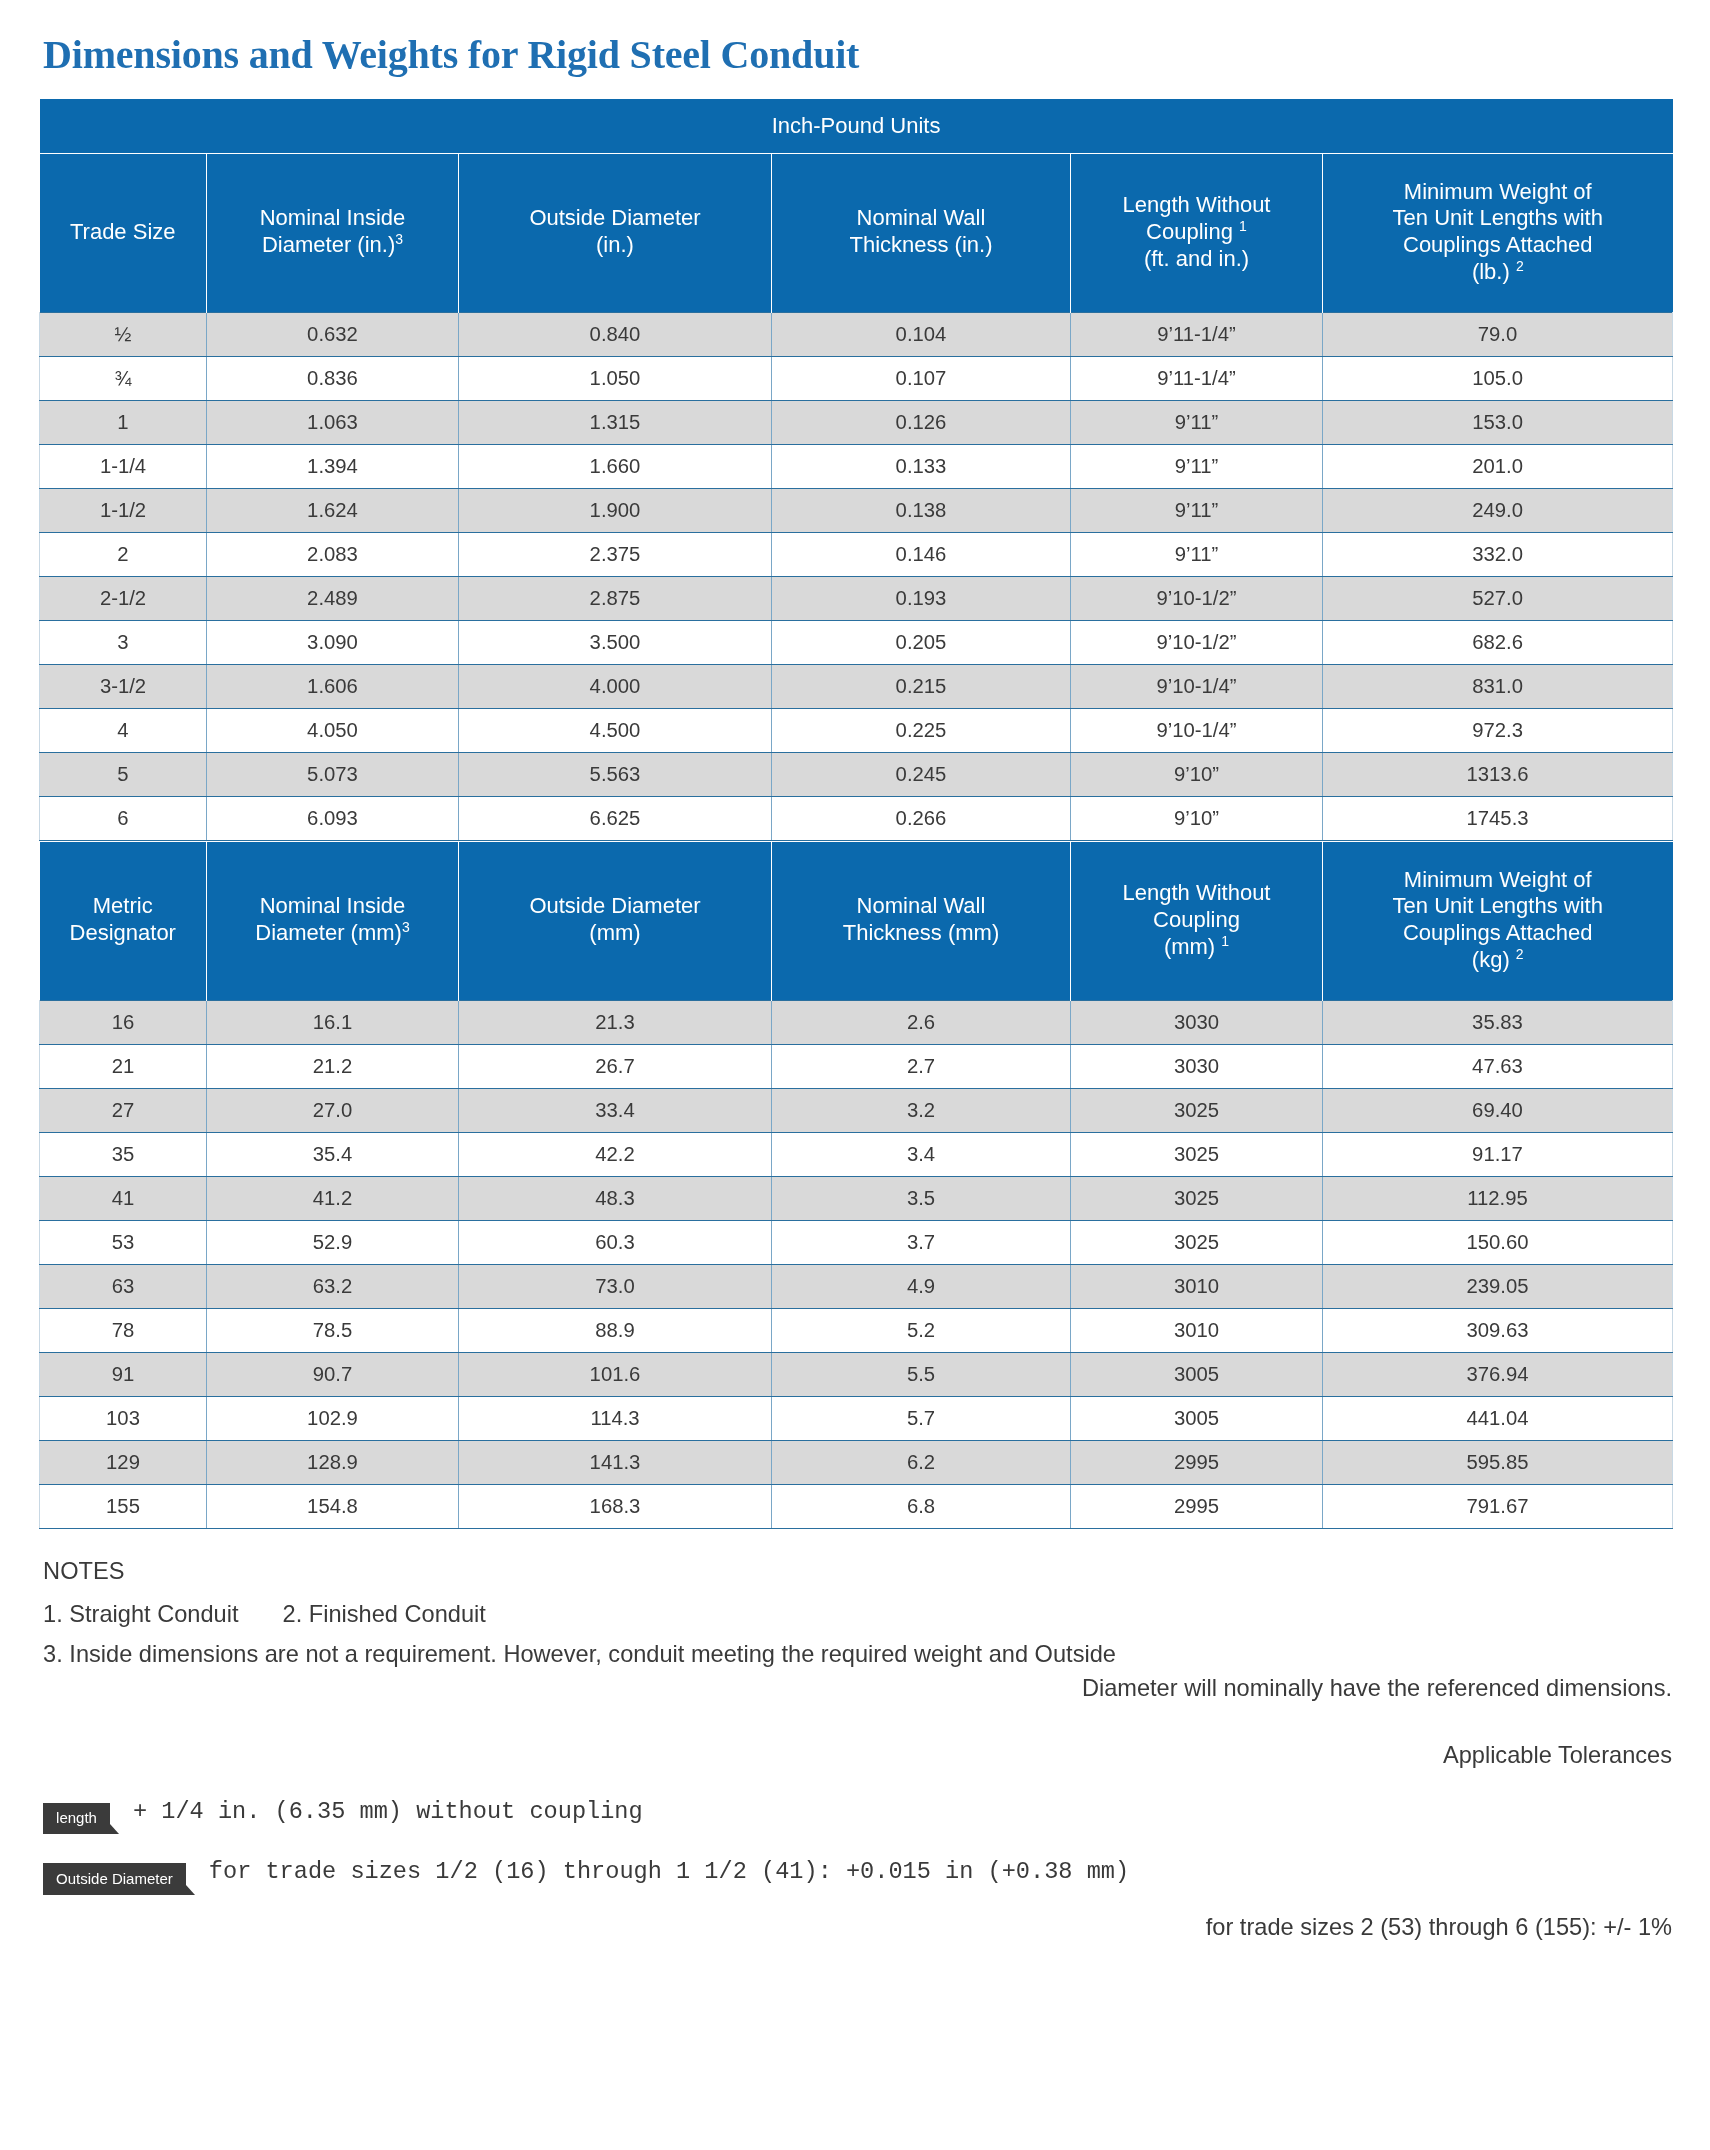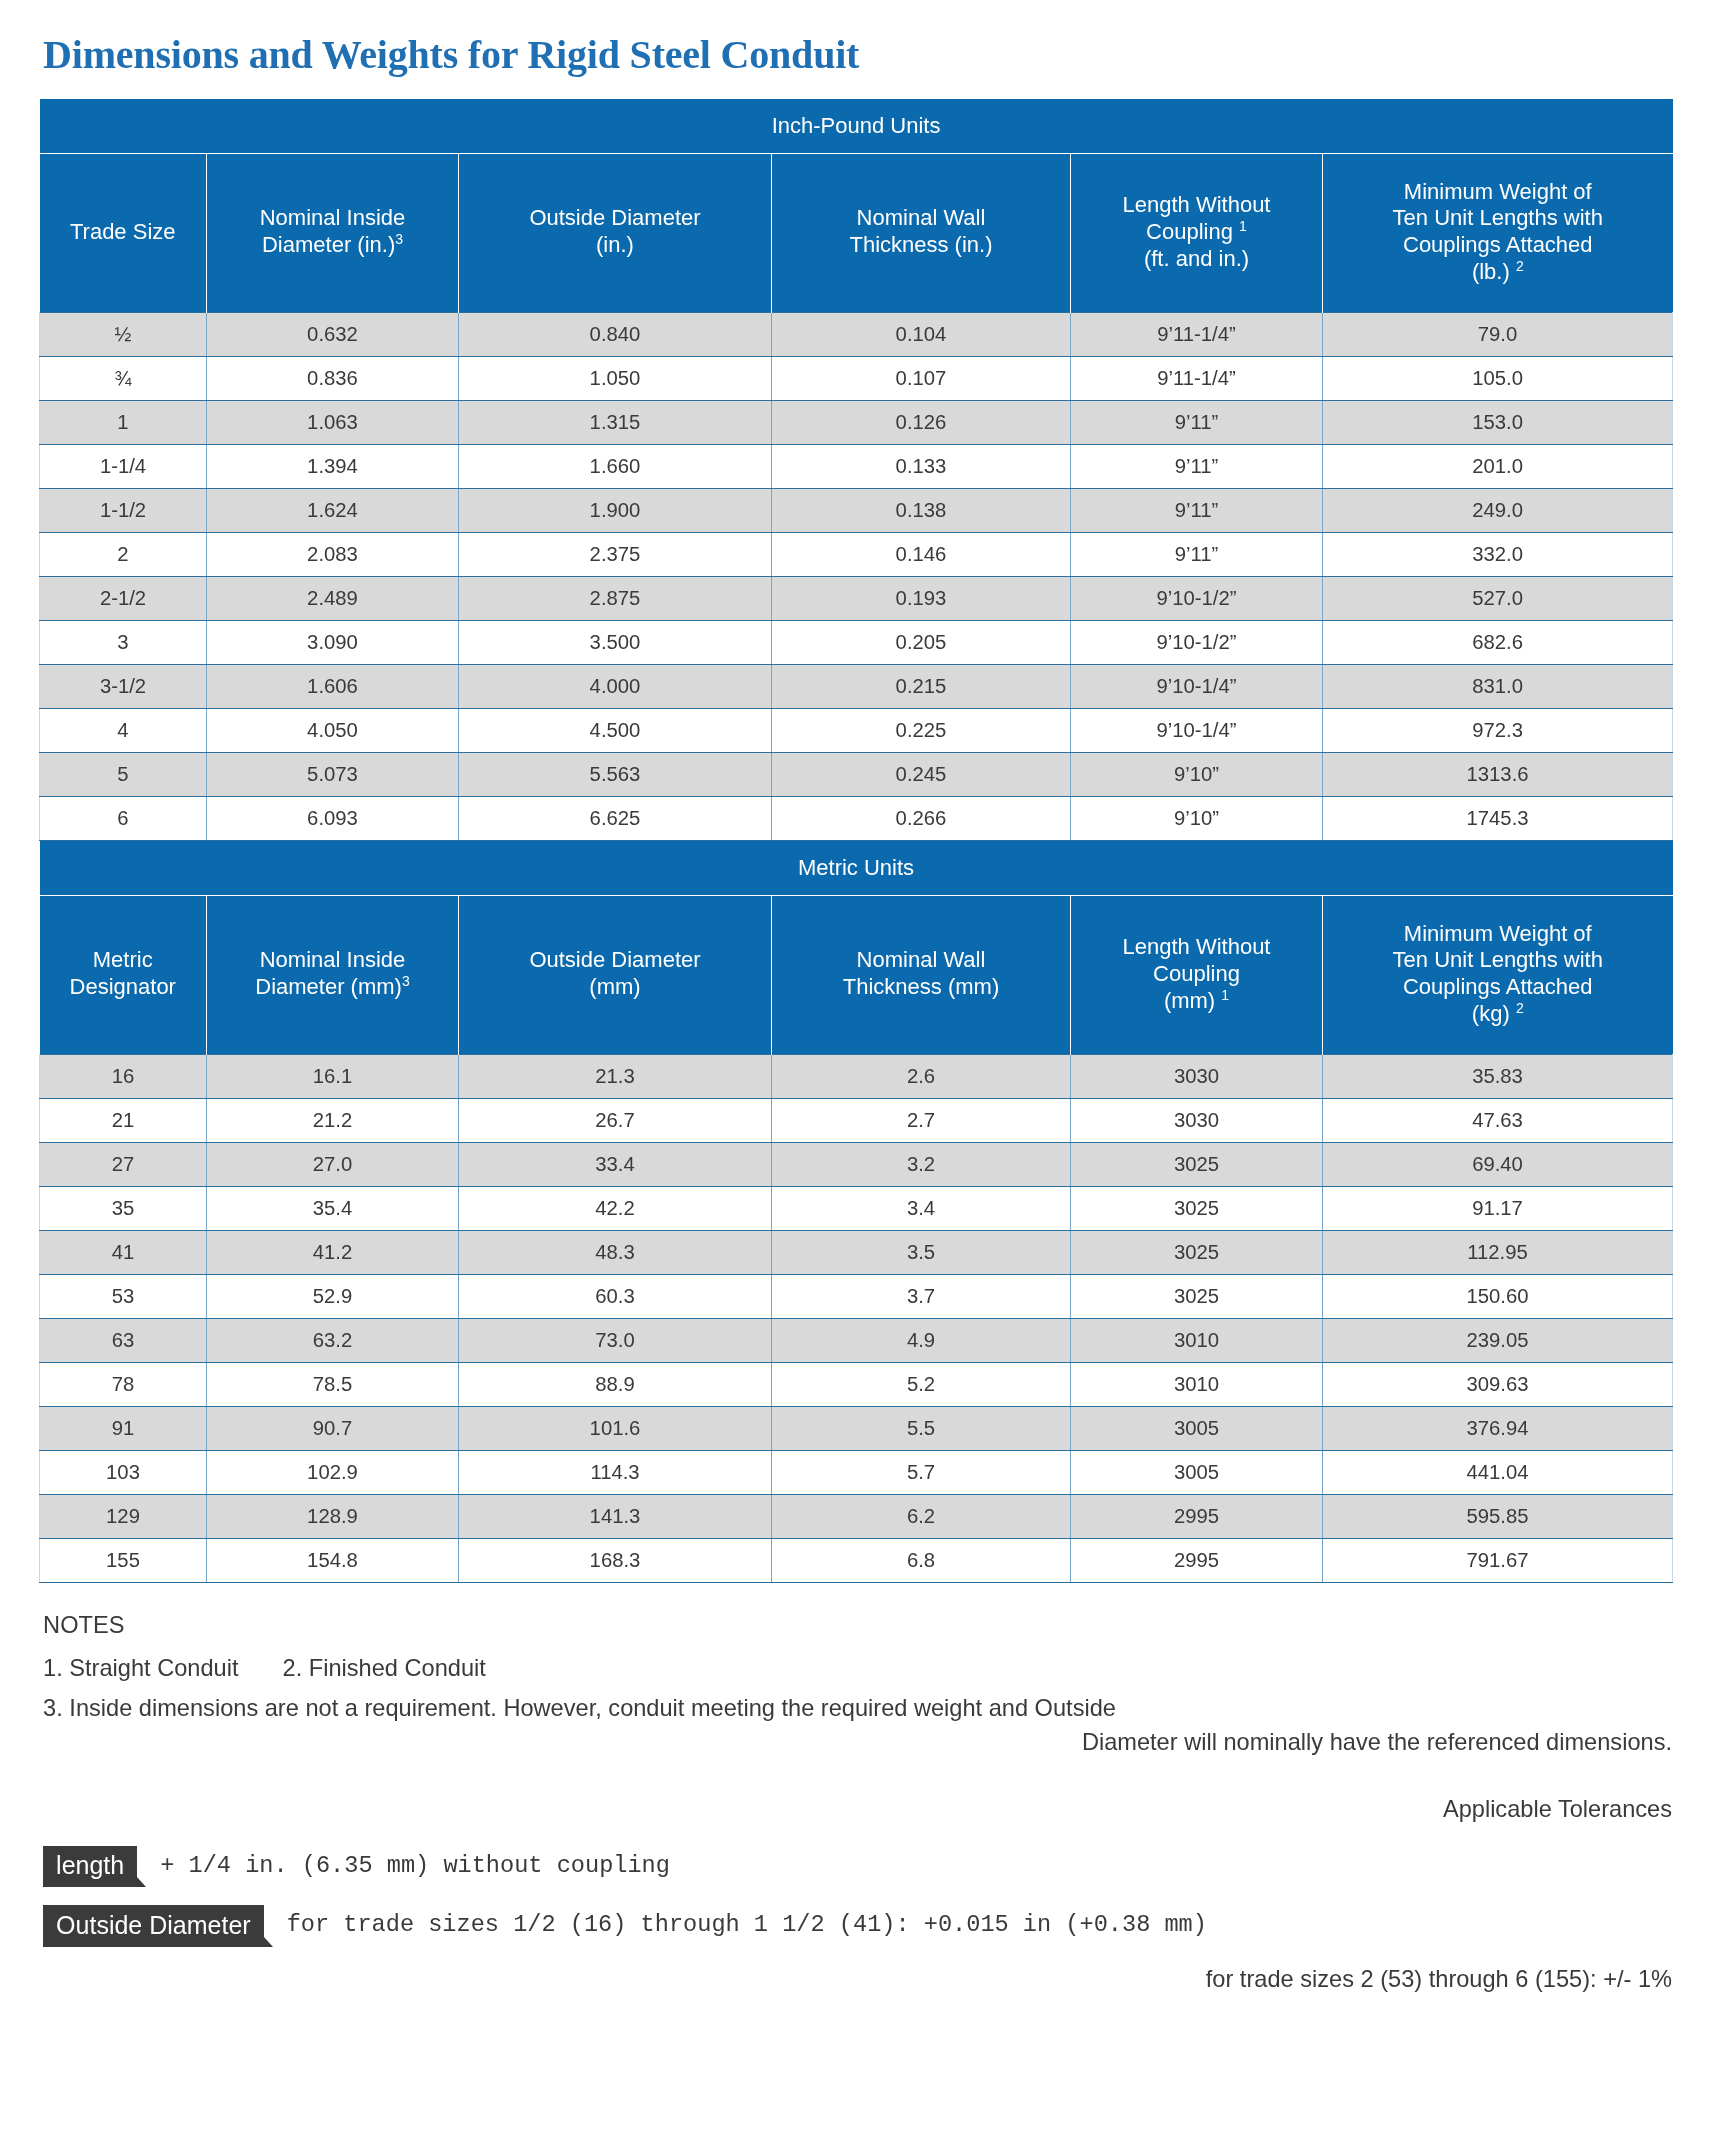--- a/index.html
+++ b/index.html
@@ -119,25 +119,26 @@
 
   .tol-row {
     display: flex;
     align-items: flex-start;
     margin-bottom: 18px;
   }
   .badge {
     position: relative;
     background: #3b3b3b;
     color: #ffffff;
-    font-size: 25px;
+    font-size: 15px;
     line-height: 1;
     padding: 7.3px 13px 9px;
     white-space: nowrap;
     flex: none;
+    margin-top: 11px;
   }
   .badge::after {
     content: "";
     position: absolute;
     right: -9px;
     bottom: 0;
     width: 0; height: 0;
     border-left: 9px solid #3b3b3b;
     border-top: 10.6px solid transparent;
   }
@@ -308,23 +309,20 @@
     <colgroup>
       <col class="c1">
         <col class="c2">
         <col class="c3">
         <col class="c4">
         <col class="c5">
         <col class="c6">
     </colgroup>
     <thead>
       <tr>
-        <th class="band" colspan="6">Metric Units</th>
-      </tr>
-      <tr>
         <th class="hcell">
           <span>Metric</span><br>
           <span>Designator</span>
         </th>
         <th class="hcell">
           <span>Nominal Inside</span><br>
           <span>Diameter (mm)</span><sup>3</sup>
         </th>
         <th class="hcell">
           <span>Outside Diameter</span><br>

